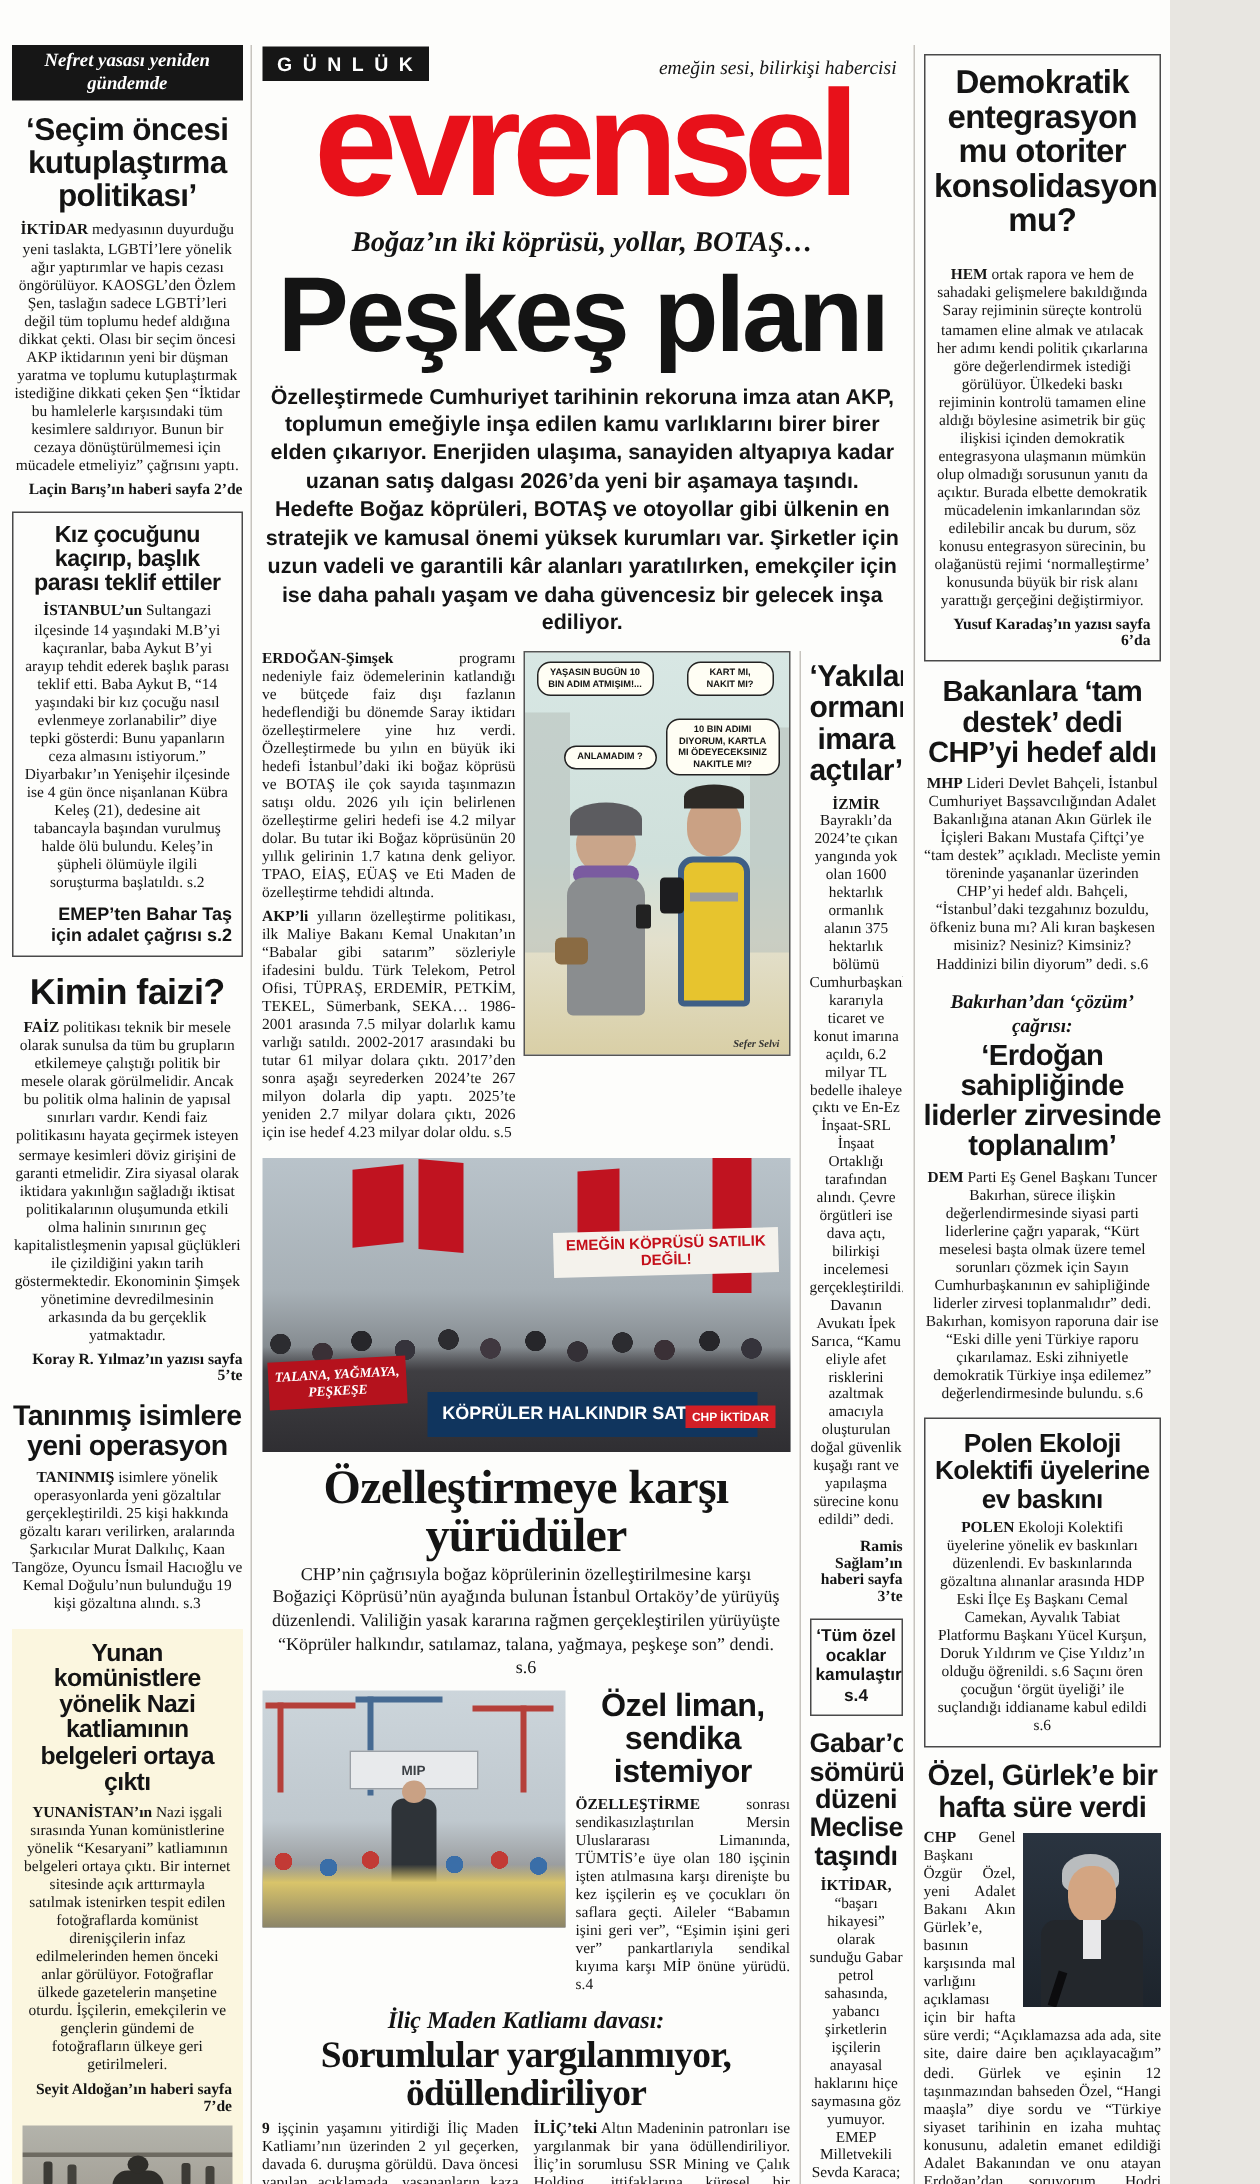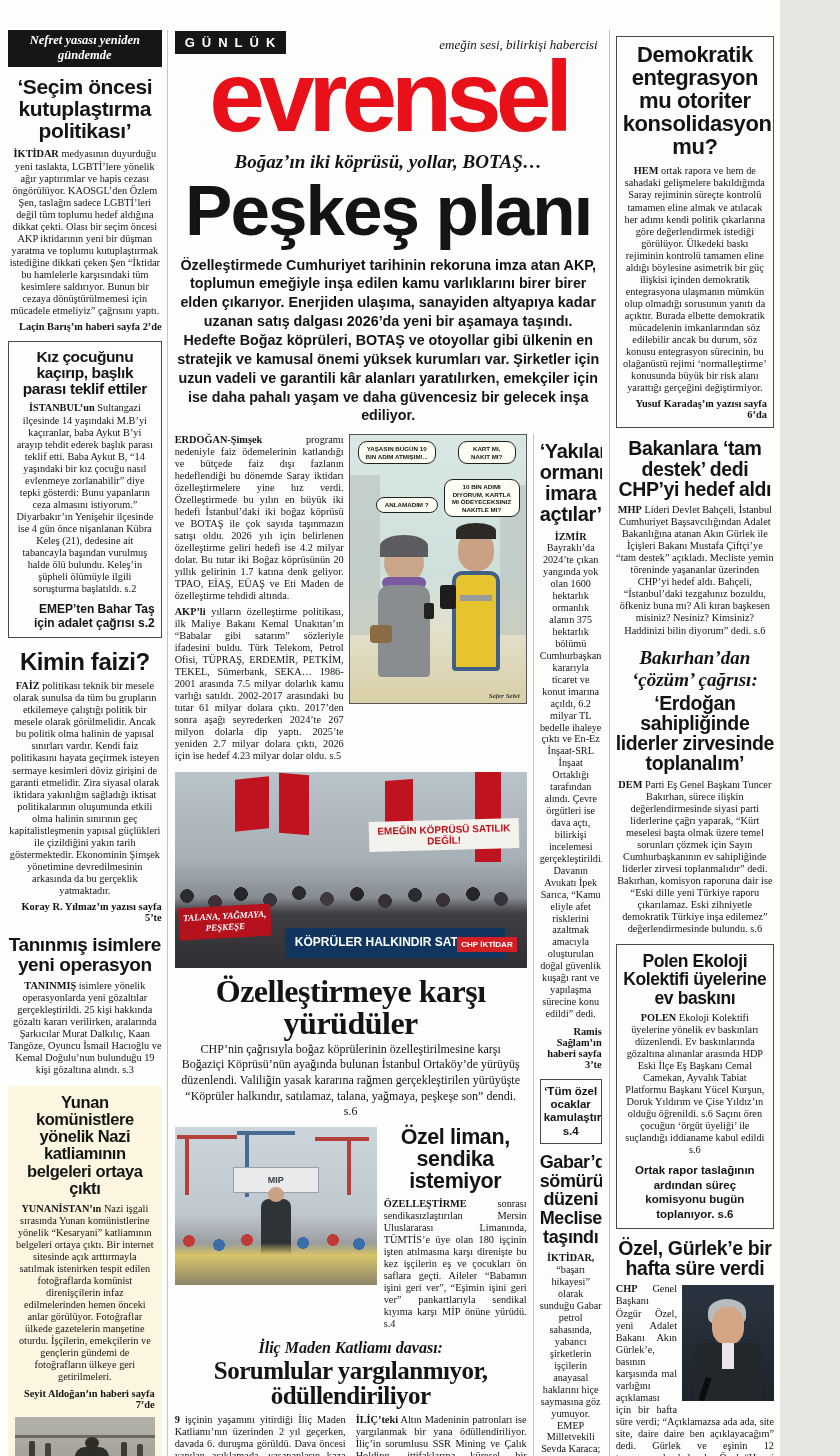--- a/index.html
+++ b/index.html
@@ -86,23 +86,23 @@
   .hl-port { font-size:21.5px; text-align:center; line-height:1.02; letter-spacing:-0.4px; margin-bottom:5px; }
   .port-article { flex:1; }
   .port-article .body { text-align:justify; }
 
   .ilic { margin-top:9px; }
   .kick2 { text-align:center; font-style:italic; font-weight:bold; font-size:16px; }
   .hl-ilic { font-family:"Liberation Serif",serif; font-weight:bold; font-size:25px; text-align:center; letter-spacing:-0.5px; line-height:1; margin:1px 0 6px; }
   .ilic-cols { display:flex; gap:10px; }
   .ilic-cols .body { flex:1; text-align:justify; }
 
-  .col-right .hl-r1 { font-size:22px; margin-bottom:7px; }
+  .col-right .hl-r1 { font-size:22px; margin-bottom:20px; }
   .hl-r2 { font-size:19.5px; margin:10px 0 5px; }
-  .kick3 { text-align:center; font-style:italic; font-weight:bold; font-size:19px; margin-top:10px; }
+  .kick3 { text-align:center; font-style:italic; font-weight:bold; font-size:13px; margin-top:10px; }
   .hl-r3 { font-size:19.5px; margin:2px 0 5px; }
   .hl-r4 { font-size:17.5px; margin-bottom:5px; }
   .boldnote { font-family:"Liberation Sans",sans-serif; font-weight:bold; font-size:11.5px; text-align:center; margin-top:7px; line-height:1.25; }
   .ozel-photo { float:right; width:92px; height:116px; margin:2px 0 3px 5px; background:linear-gradient(#2a3440,#1d242c); position:relative; overflow:hidden; }
 
   .shape { position:absolute; }
 </style>
 </head>
 <body>
 
@@ -267,21 +267,20 @@
       <h2 class="hl hl-r2">Bakanlara ‘tam destek’ dedi CHP’yi hedef aldı</h2>
       <p class="body"><b>MHP</b> <span>Lideri Devlet Bahçeli, İstanbul Cumhuriyet Başsavcılığından Adalet Bakanlığına atanan Akın Gürlek ile İçişleri Bakanı Mustafa Çiftçi’ye “tam destek” açıkladı. Mecliste yemin töreninde yaşananlar üzerinden CHP’yi hedef aldı. Bahçeli, “İstanbul’daki tezgahınız bozuldu, öfkeniz buna mı? Ali kıran başkesen misiniz? Nesiniz? Kimsiniz? Haddinizi bilin diyorum” dedi. s.6</span></p>
 
       <div class="kick3">Bakırhan’dan ‘çözüm’ çağrısı:</div>
       <h2 class="hl hl-r3">‘Erdoğan sahipliğinde liderler zirvesinde toplanalım’</h2>
       <p class="body"><b>DEM</b> <span>Parti Eş Genel Başkanı Tuncer Bakırhan, sürece ilişkin değerlendirmesinde siyasi parti liderlerine çağrı yaparak, “Kürt meselesi başta olmak üzere temel sorunları çözmek için Sayın Cumhurbaşkanının ev sahipliğinde liderler zirvesi toplanmalıdır” dedi. Bakırhan, komisyon raporuna dair ise “Eski dille yeni Türkiye raporu çıkarılamaz. Eski zihniyetle demokratik Türkiye inşa edilemez” değerlendirmesinde bulundu. s.6</span></p>
 
       <div class="boxed">
         <h3 class="hl hl-r4">Polen Ekoloji Kolektifi üyelerine ev baskını</h3>
         <p class="body"><b>POLEN</b> <span>Ekoloji Kolektifi üyelerine yönelik ev baskınları düzenlendi. Ev baskınlarında gözaltına alınanlar arasında HDP Eski İlçe Eş Başkanı Cemal Camekan, Ayvalık Tabiat Platformu Başkanı Yücel Kurşun, Doruk Yıldırım ve Çise Yıldız’ın olduğu öğrenildi. s.6 Saçını ören çocuğun ‘örgüt üyeliği’ ile suçlandığı iddianame kabul edildi s.6</span></p>
-        <div class="boldnote">Ortak rapor taslağının ardından süreç komisyonu bugün toplanıyor. s.6</div>
       </div>
 
       <h2 class="hl hl-r2" style="margin-top:4px;">Özel, Gürlek’e bir hafta süre verdi</h2>
       <div>
         <div class="ozel-photo">
           <div class="shape" style="left:26px;top:14px;width:38px;height:26px;background:#b9bcbe;border-radius:50% 50% 30% 30%;"></div>
           <div class="shape" style="left:30px;top:22px;width:32px;height:38px;background:#d3a582;border-radius:45%;"></div>
           <div class="shape" style="left:12px;top:58px;width:68px;height:58px;background:#23272c;border-radius:10px 10px 0 0;"></div>
           <div class="shape" style="left:40px;top:58px;width:12px;height:26px;background:#e8e8ea;"></div>
           <div class="shape" style="left:20px;top:92px;width:6px;height:24px;background:#0c0c0e;transform:rotate(18deg);"></div>

